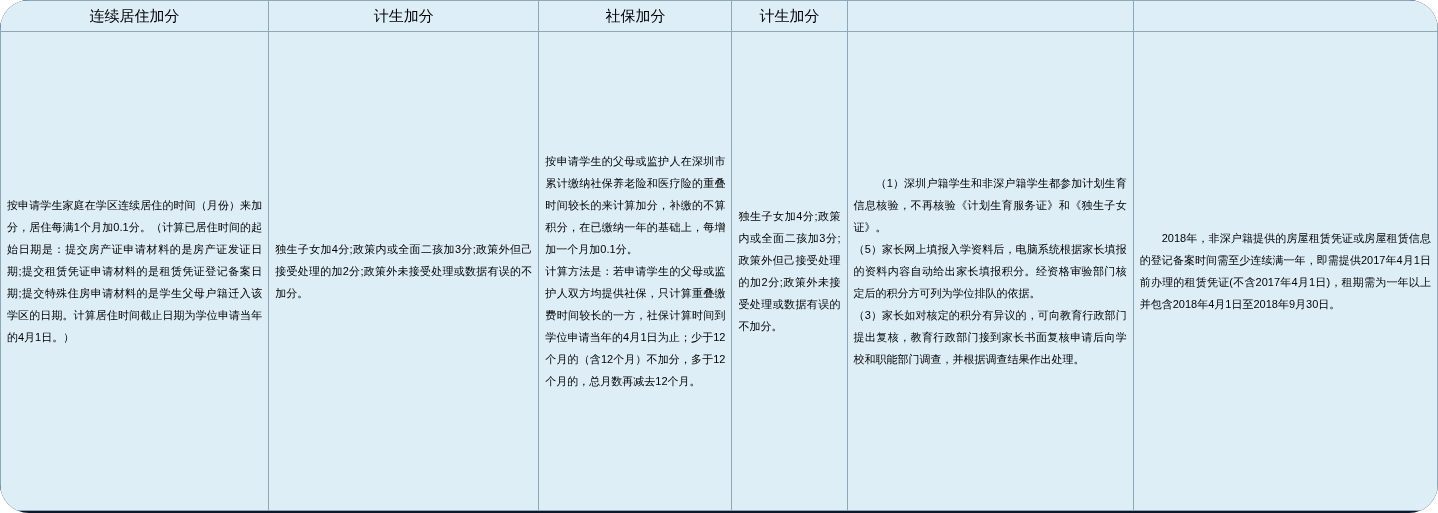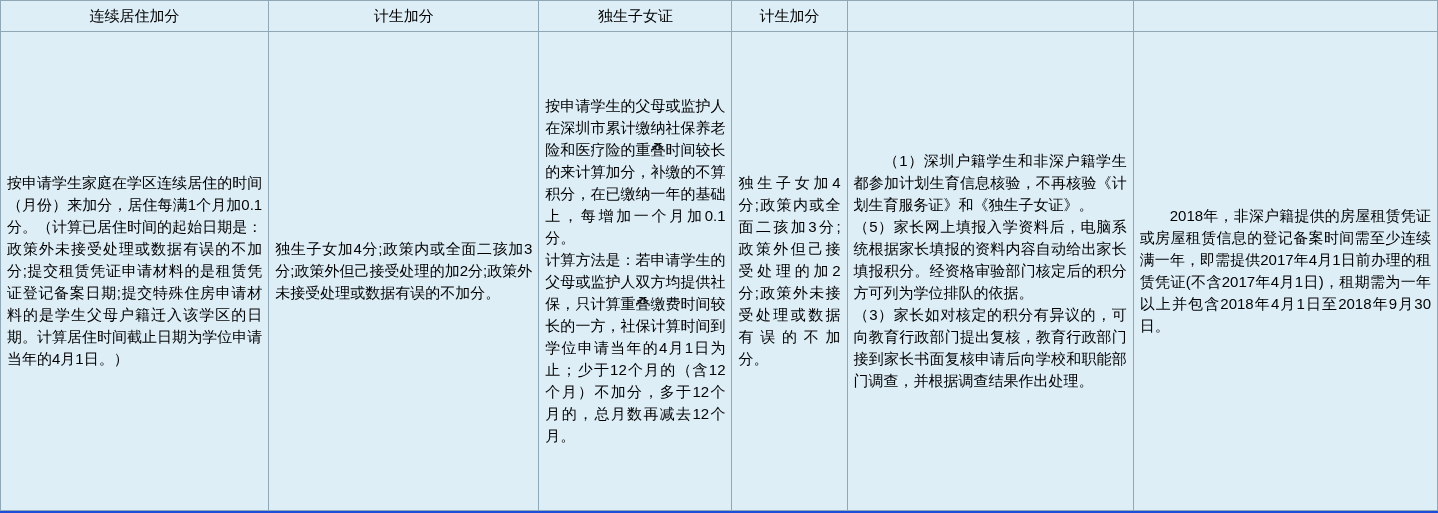--- a/index.html
+++ b/index.html
@@ -8,21 +8,22 @@
     background: #ffffff;
   }
   body {
     font-family: "Liberation Sans", sans-serif;
   }
   .page {
     position: relative;
     width: 1438px;
     height: 513px;
     overflow: hidden;
-    background: #1d4ed8;
+    background: #0f172a;
+    border-radius: 29px;
   }
   .watermark {
     position: absolute;
     left: 120px;
     top: 185px;
     font-family: "Liberation Serif", serif;
     font-size: 66px;
     color: rgba(170, 180, 190, 0.30);
     letter-spacing: 2px;
     z-index: 5;
@@ -48,21 +49,21 @@
     font-size: 15px;
     color: #000000;
     text-align: center;
     font-family: "Liberation Sans", sans-serif;
   }
   td.body-cell {
     height: 478px;
     vertical-align: middle;
   }
   .cell-inner {
-    font-size: 15px;
+    font-size: 11px;
     line-height: 22px;
     color: #000000;
     padding: 0 6px;
     text-align: justify;
     text-justify: inter-ideograph;
     white-space: pre-wrap;
     word-break: break-all;
   }
   .cell-inner.indent {
     text-indent: 2em;
@@ -87,30 +88,30 @@
         <col class="col2">
         <col class="col3">
         <col class="col4">
         <col class="col5">
         <col class="col6">
     </colgroup>
     <thead>
       <tr>
         <th class="hdr">连续居住加分</th>
         <th class="hdr">计生加分</th>
-        <th class="hdr">独生子女证</th>
+        <th class="hdr">社保加分</th>
         <th class="hdr">计生加分</th>
         <th class="hdr"></th>
         <th class="hdr"></th>
       </tr>
     </thead>
     <tbody>
       <tr>
         <td class="body-cell">
-          <div class="cell-inner">按申请学生家庭在学区连续居住的时间（月份）来加分，居住每满1个月加0.1分。（计算已居住时间的起始日期是：政策外未接受处理或数据有误的不加分;提交租赁凭证申请材料的是租赁凭证登记备案日期;提交特殊住房申请材料的是学生父母户籍迁入该学区的日期。计算居住时间截止日期为学位申请当年的4月1日。）</div>
+          <div class="cell-inner">按申请学生家庭在学区连续居住的时间（月份）来加分，居住每满1个月加0.1分。（计算已居住时间的起始日期是：提交房产证申请材料的是房产证发证日期;提交租赁凭证申请材料的是租赁凭证登记备案日期;提交特殊住房申请材料的是学生父母户籍迁入该学区的日期。计算居住时间截止日期为学位申请当年的4月1日。）</div>
         </td>
         <td class="body-cell">
           <div class="cell-inner">独生子女加4分;政策内或全面二孩加3分;政策外但己接受处理的加2分;政策外未接受处理或数据有误的不加分。</div>
         </td>
         <td class="body-cell">
           <div class="cell-inner">按申请学生的父母或监护人在深圳市累计缴纳社保养老险和医疗险的重叠时间较长的来计算加分，补缴的不算积分，在已缴纳一年的基础上，每增加一个月加0.1分。
 计算方法是：若申请学生的父母或监护人双方均提供社保，只计算重叠缴费时间较长的一方，社保计算时间到学位申请当年的4月1日为止；少于12个月的（含12个月）不加分，多于12个月的，总月数再减去12个月。</div>
         </td>
         <td class="body-cell">
           <div class="cell-inner">独生子女加4分;政策内或全面二孩加3分;政策外但己接受处理的加2分;政策外未接受处理或数据有误的不加分。</div>

